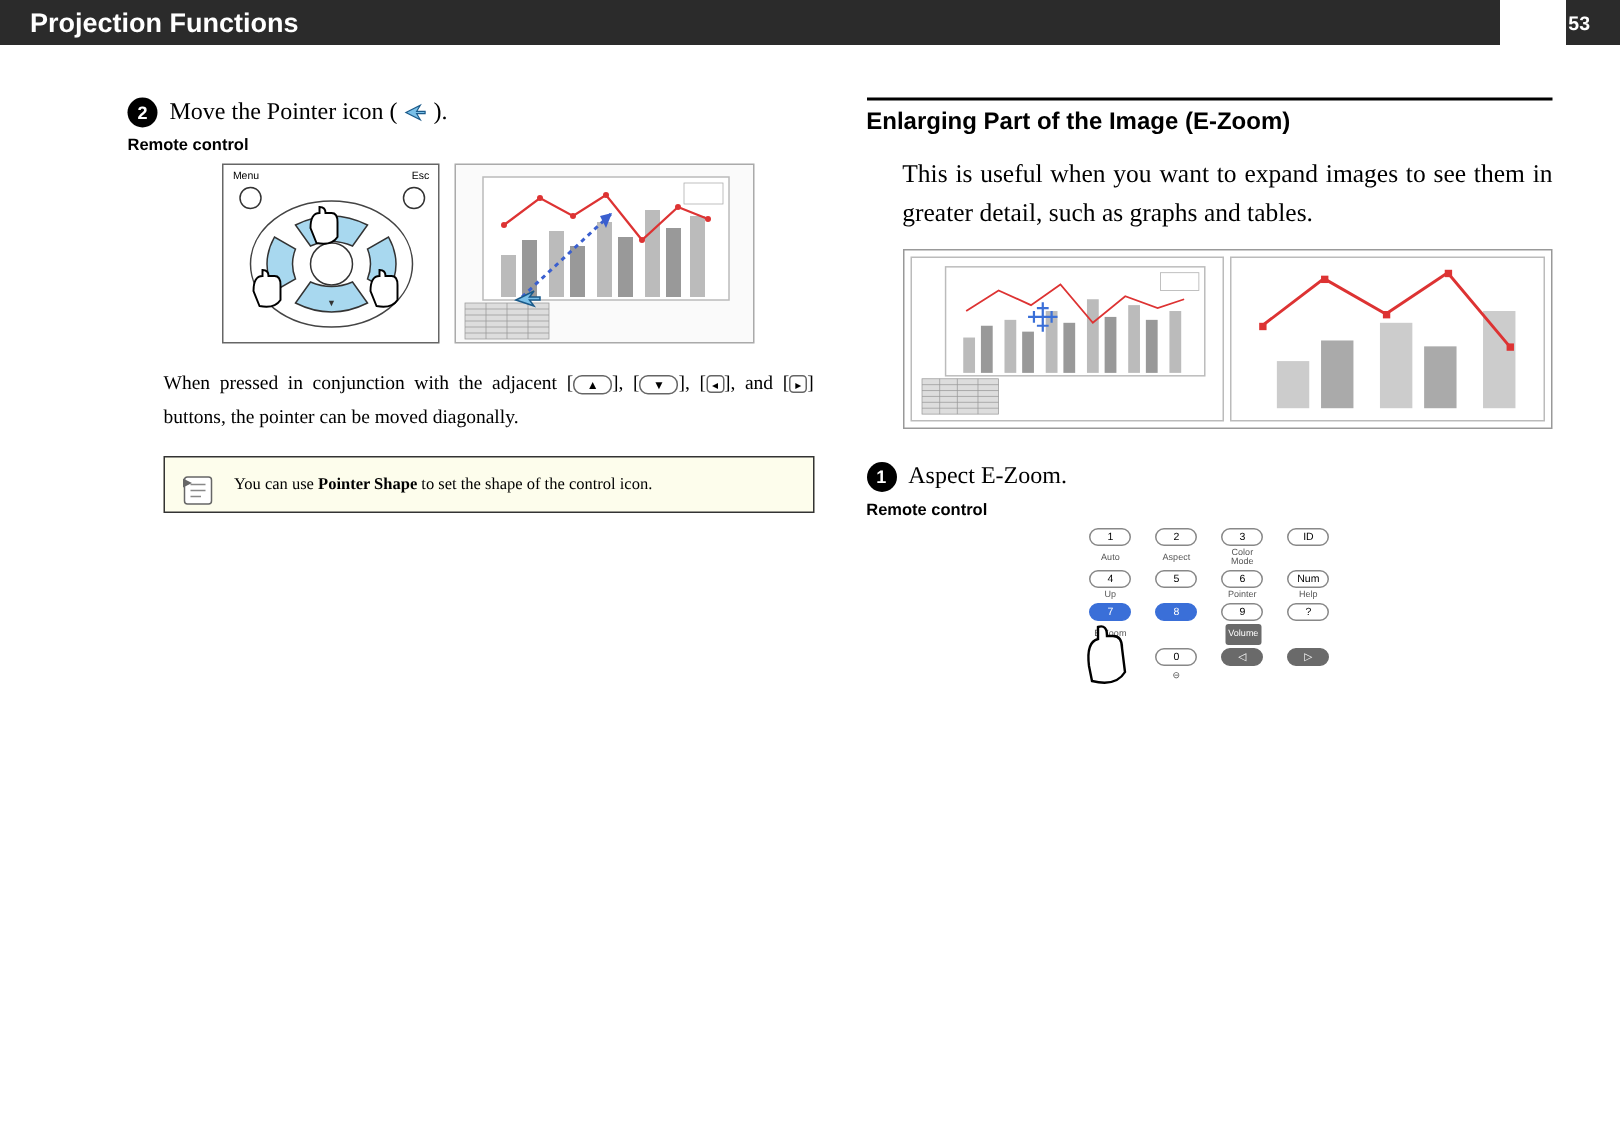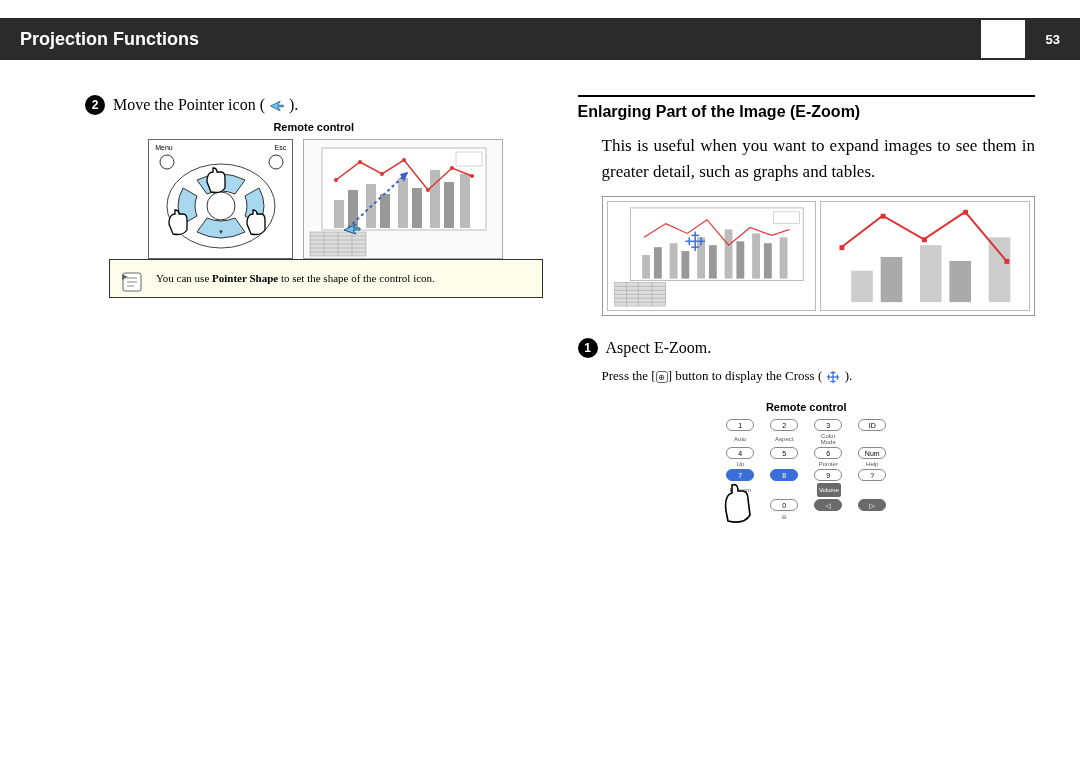--- a/index.html
+++ b/index.html
@@ -1,29 +1,29 @@
 <!DOCTYPE html>
 <html><head>
 <meta charset="utf-8">
 <style>
   * { box-sizing: border-box; margin: 0; padding: 0; }
   body { font-family: Georgia, 'Times New Roman', serif; background:#fff; width:1080px; height:763px; position:relative; color:#000; font-size:13px; }
-  .header { background:#2b2b2b; color:#fff; height:42px; display:flex; align-items:center; padding:0 20px; margin-top:18px;}
+  .header { background:#2b2b2b; color:#fff; height:30px; display:flex; align-items:center; padding:0 20px; }
   .header .title { font-weight:bold; font-size:18px; flex:1; font-family: Arial, sans-serif;}
   .header .page-box { width:44px; height:38px; background:#fff; color:#000; display:flex; align-items:center; justify-content:center; font-weight:bold; font-family: Arial, sans-serif; margin-right:-10px;}
-  .header .page-num { font-weight:bold; font-size:13px; font-family: Arial, sans-serif; margin-left:12px;padding-left:19px;}
+  .header .page-num { font-weight:bold; font-size:13px; font-family: Arial, sans-serif; margin-left:12px;}
   .page-content { display:flex; padding: 35px 45px 0 85px; gap:35px;}
   .col { flex:1; }
   .rule { border:0; border-top:2px solid #000; margin-bottom:6px;}
   .h2 { font-family: Arial, sans-serif; font-weight:bold; font-size:16px; margin-bottom:6px;}
   .step-bullet { display:inline-flex; width:20px; height:20px; border-radius:50%; background:#000; color:#fff; font-family: Arial, sans-serif; font-weight:bold; font-size:12px; align-items:center; justify-content:center; margin-right:8px; vertical-align:middle; flex-shrink:0;}
   .step-line { display:flex; align-items:center; margin-bottom:6px;}
   .step-text { font-size:16px; }
   .intro-text { font-size:17px; line-height:1.5; margin:12px 0 12px 24px; text-align:justify;}
-  .caption { font-family: Arial, sans-serif; font-weight:bold; font-size:11px; text-align:center; margin:6px 0;}
+  .caption { font-family: Arial, sans-serif; font-weight:bold; font-size:11px; margin:6px 0;}
   .para { font-size:13px; line-height:1.8; margin:14px 0 14px 24px; text-align:justify;}
   .tipbox { border:1px solid #333; background:#fdfdec; margin-left:24px; padding:10px 12px 10px 46px; position:relative; font-size:11px; line-height:1.5;}
   .tipbox .tip-icon { position:absolute; left:10px; top:10px; font-size:20px; }
   .tipbox .tip-link { font-weight:bold; margin-top:8px;}
   .tipbox .tip-link .green { color:#3a8a3a; font-family: Arial, sans-serif; font-size:11px;}
   .tipbox .bold { font-weight:bold; }
   .inline-icon { display:inline-block; width:16px; height:14px; vertical-align:middle; }
   .inline-btn { display:inline-block; border:1px solid #666; border-radius:6px; font-size:8px; padding:0 8px; vertical-align:middle; line-height:11px;}
   .inline-btn-sq { display:inline-block; border:1px solid #666; border-radius:3px; font-size:8px; width:12px; height:12px; text-align:center; vertical-align:middle; line-height:11px;}
   .screenshot-box { border:1px solid #999; display:flex; gap:4px; padding:4px; margin-left:24px;}
@@ -130,20 +130,23 @@
           </g>
 
           <line x1="44" y1="88" x2="104" y2="32" stroke="#3a5fcf" stroke-width="2" stroke-dasharray="3,3"></line>
           <polygon points="104,32 96,34 100,42" fill="#3a5fcf"></polygon>
 
           <path d="M40 90 L52 84 L49 88 L56 88 L56 90 L49 90 L52 94 Z" fill="#7ac0e8" stroke="#1a5a8a"></path>
         </svg>
       </div>
     </div>
 
+    <p class="para">
+      <span>When  pressed  in  conjunction  with  the  adjacent  [</span><span class="inline-btn">▲</span><span>],  [</span><span class="inline-btn">▼</span><span>],  [</span><span class="inline-btn-sq">◂</span><span>],  and  [</span><span class="inline-btn-sq">▸</span><span>]  buttons,  the  pointer  can  be  moved  diagonally.</span>
+    </p>
 
     <div class="tipbox">
       <div class="tip-icon">
         <svg width="24" height="24" viewBox="0 0 24 24">
             <rect x="3" y="3" width="18" height="18" rx="2" fill="#fff" stroke="#666"></rect>
             <line x1="7" y1="8" x2="17" y2="8" stroke="#888"></line>
             <line x1="7" y1="12" x2="17" y2="12" stroke="#888"></line>
             <line x1="7" y1="16" x2="14" y2="16" stroke="#888"></line>
             <path d="M2 4 L8 7 L2 10" fill="#666"></path>
           </svg>
@@ -213,34 +216,20 @@
             <rect x="144" y="8" width="5" height="5" fill="#d33"></rect>
             <rect x="186" y="58" width="5" height="5" fill="#d33"></rect>
         </svg>
       </div>
     </div>
 
     <div class="step-line" style="margin-top:22px;">
       <span class="step-bullet">1</span>
       <span class="step-text">Aspect  E-Zoom.</span>
     </div>
-    <p class="para" style="margin-top:4px;">
-      <span>Press  the  [</span><span class="inline-btn-sq">⊕</span><span>]  button  to  display  the  Cross  (</span>
-      <svg class="inline-icon" viewBox="0 0 16 16">
-          <g stroke="#3a6fd8" stroke-width="1.4">
-            <line x1="8" y1="1" x2="8" y2="15"></line>
-            <line x1="1" y1="8" x2="15" y2="8"></line>
-            <line x1="5" y1="3" x2="11" y2="3"></line>
-            <line x1="5" y1="13" x2="11" y2="13"></line>
-            <line x1="3" y1="5" x2="3" y2="11"></line>
-            <line x1="13" y1="5" x2="13" y2="11"></line>
-          </g>
-        </svg>
-      <span>).</span>
-    </p>
 
     <div class="caption">Remote control</div>
 
     <div class="remote-ezoom" style="position:relative;">
       <div class="remote-row">
         <span class="pill-btn">1</span>
         <span class="pill-btn">2</span>
         <span class="pill-btn">3</span>
         <span class="pill-btn">ID</span>
       </div>

